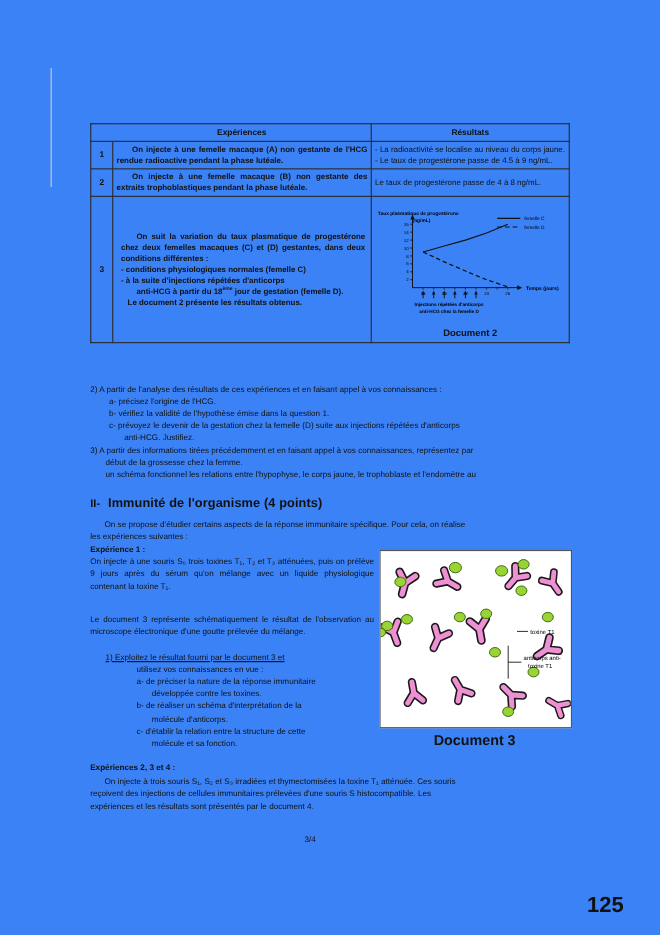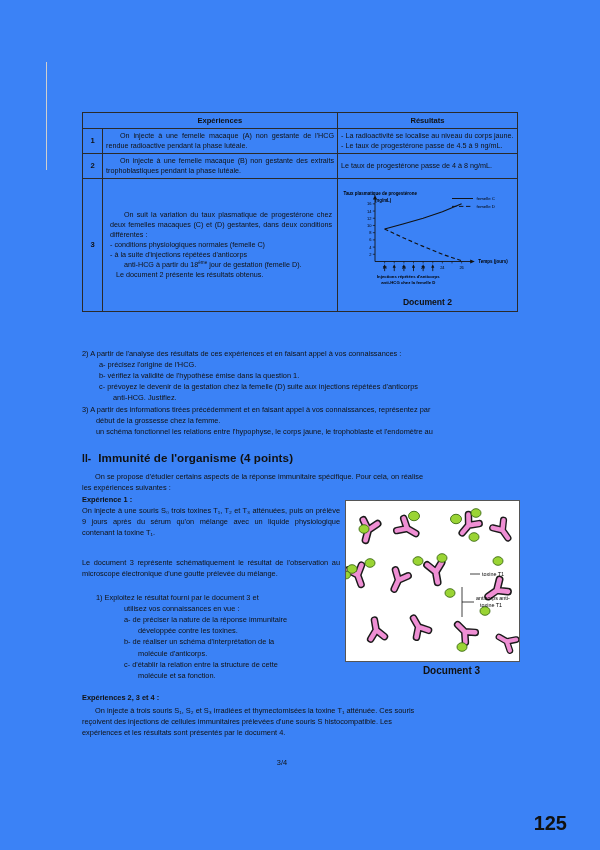--- a/index.html
+++ b/index.html
@@ -22,21 +22,21 @@
   }
   .exp-table td,.exp-table th{
     border:1px solid #2a2a2a;
     vertical-align:middle;
     padding:2px 3px;
   }
   .exp-table th{
     font-weight:bold;font-size:7.6px;text-align:center;padding:2.5px 0;
   }
   td.num{width:13px;text-align:center;font-weight:bold;font-size:7.6px;}
-  td.expcell{width:222px;text-align:justify;}
+  td.expcell{width:222px;text-align:justify;font-weight:bold;}
   td.rescell{width:auto;}
   .indent{text-indent:14px;}
   .resline{display:block;padding-left:6px;text-indent:-6px;}
   .rescenter{padding-left:22px;}
   .bullets{margin:0;padding:0;list-style:none;}
   .bullets li{padding-left:7px;text-indent:-7px;}
   sup.ord{font-size:4.6px;vertical-align:super;}
 
   
   .doc2wrap{position:relative;width:100%;height:128px;}
@@ -59,22 +59,22 @@
   .lbl{font-weight:bold;}
 
   .col-left{position:absolute;left:82px;width:258px;font-size:7.4px;line-height:1.5;text-align:justify;}
 
   
   .doc3{
     position:absolute;left:345px;top:500px;width:173px;height:160px;
     border:1px solid #555;background:#fff;overflow:hidden;
   }
   .doc3cap{
-    position:absolute;left:365px;top:665px;width:173px;
-    text-align:center;font-weight:bold;font-size:10px;
+    position:absolute;left:345px;top:665px;width:173px;
+    text-align:center;font-weight:bold;font-size:13px;
   }
 
   .footer{
     position:absolute;left:0;top:758px;width:564px;text-align:center;
     font-size:7.4px;
   }
   .pagenum{
     position:absolute;right:33px;top:812px;font-size:20px;font-weight:bold;
   }
 </style>
@@ -224,21 +224,21 @@
   <div class="para" style="left:95px;top:471px;width:423px;">On se propose d'étudier certains aspects de la réponse immunitaire spécifique. Pour cela, on réalise</div>
   <div class="para" style="left:82px;top:482px;width:436px;">les expériences suivantes :</div>
 
   <div class="col-left" style="top:494px;">
     <span class="lbl">Expérience 1 :</span>
   </div>
   <div class="col-left ind" style="top:505px;">On injecte à une souris S₀ trois toxines T₁, T₂ et T₃ atténuées, puis on prélève 9 jours après du sérum qu'on mélange avec un liquide physiologique contenant la toxine T₁.</div>
   <div class="col-left" style="top:557px;">Le document 3 représente schématiquement le résultat de l'observation au microscope électronique  d'une goutte prélevée du mélange.</div>
 
   <div class="col-left" style="top:592px;">
-    <span class="q-line" style="padding-left:28px;text-indent:-14px;">1) Exploitez le résultat fourni par le document 3 et</span>
+    <span class="q-line" style="padding-left:28px;text-indent:-14px;text-decoration:underline;">1) Exploitez le résultat fourni par le document 3 et</span>
     <span class="q-cont" style="padding-left:42px;">utilisez vos connaissances en vue :</span>
     <span class="q-line" style="padding-left:56px;text-indent:-14px;">a- de préciser la nature de la réponse immunitaire</span>
     <span class="q-cont" style="padding-left:56px;">développée contre les toxines.</span>
     <span class="q-line" style="padding-left:56px;text-indent:-14px;">b- de réaliser un schéma d'interprétation de la</span>
     <span class="q-cont" style="padding-left:56px;">molécule d'anticorps.</span>
     <span class="q-line" style="padding-left:56px;text-indent:-14px;">c- d'établir la relation entre la structure de cette</span>
     <span class="q-cont" style="padding-left:56px;">molécule et  sa fonction.</span>
   </div>
 
   <div class="doc3">

